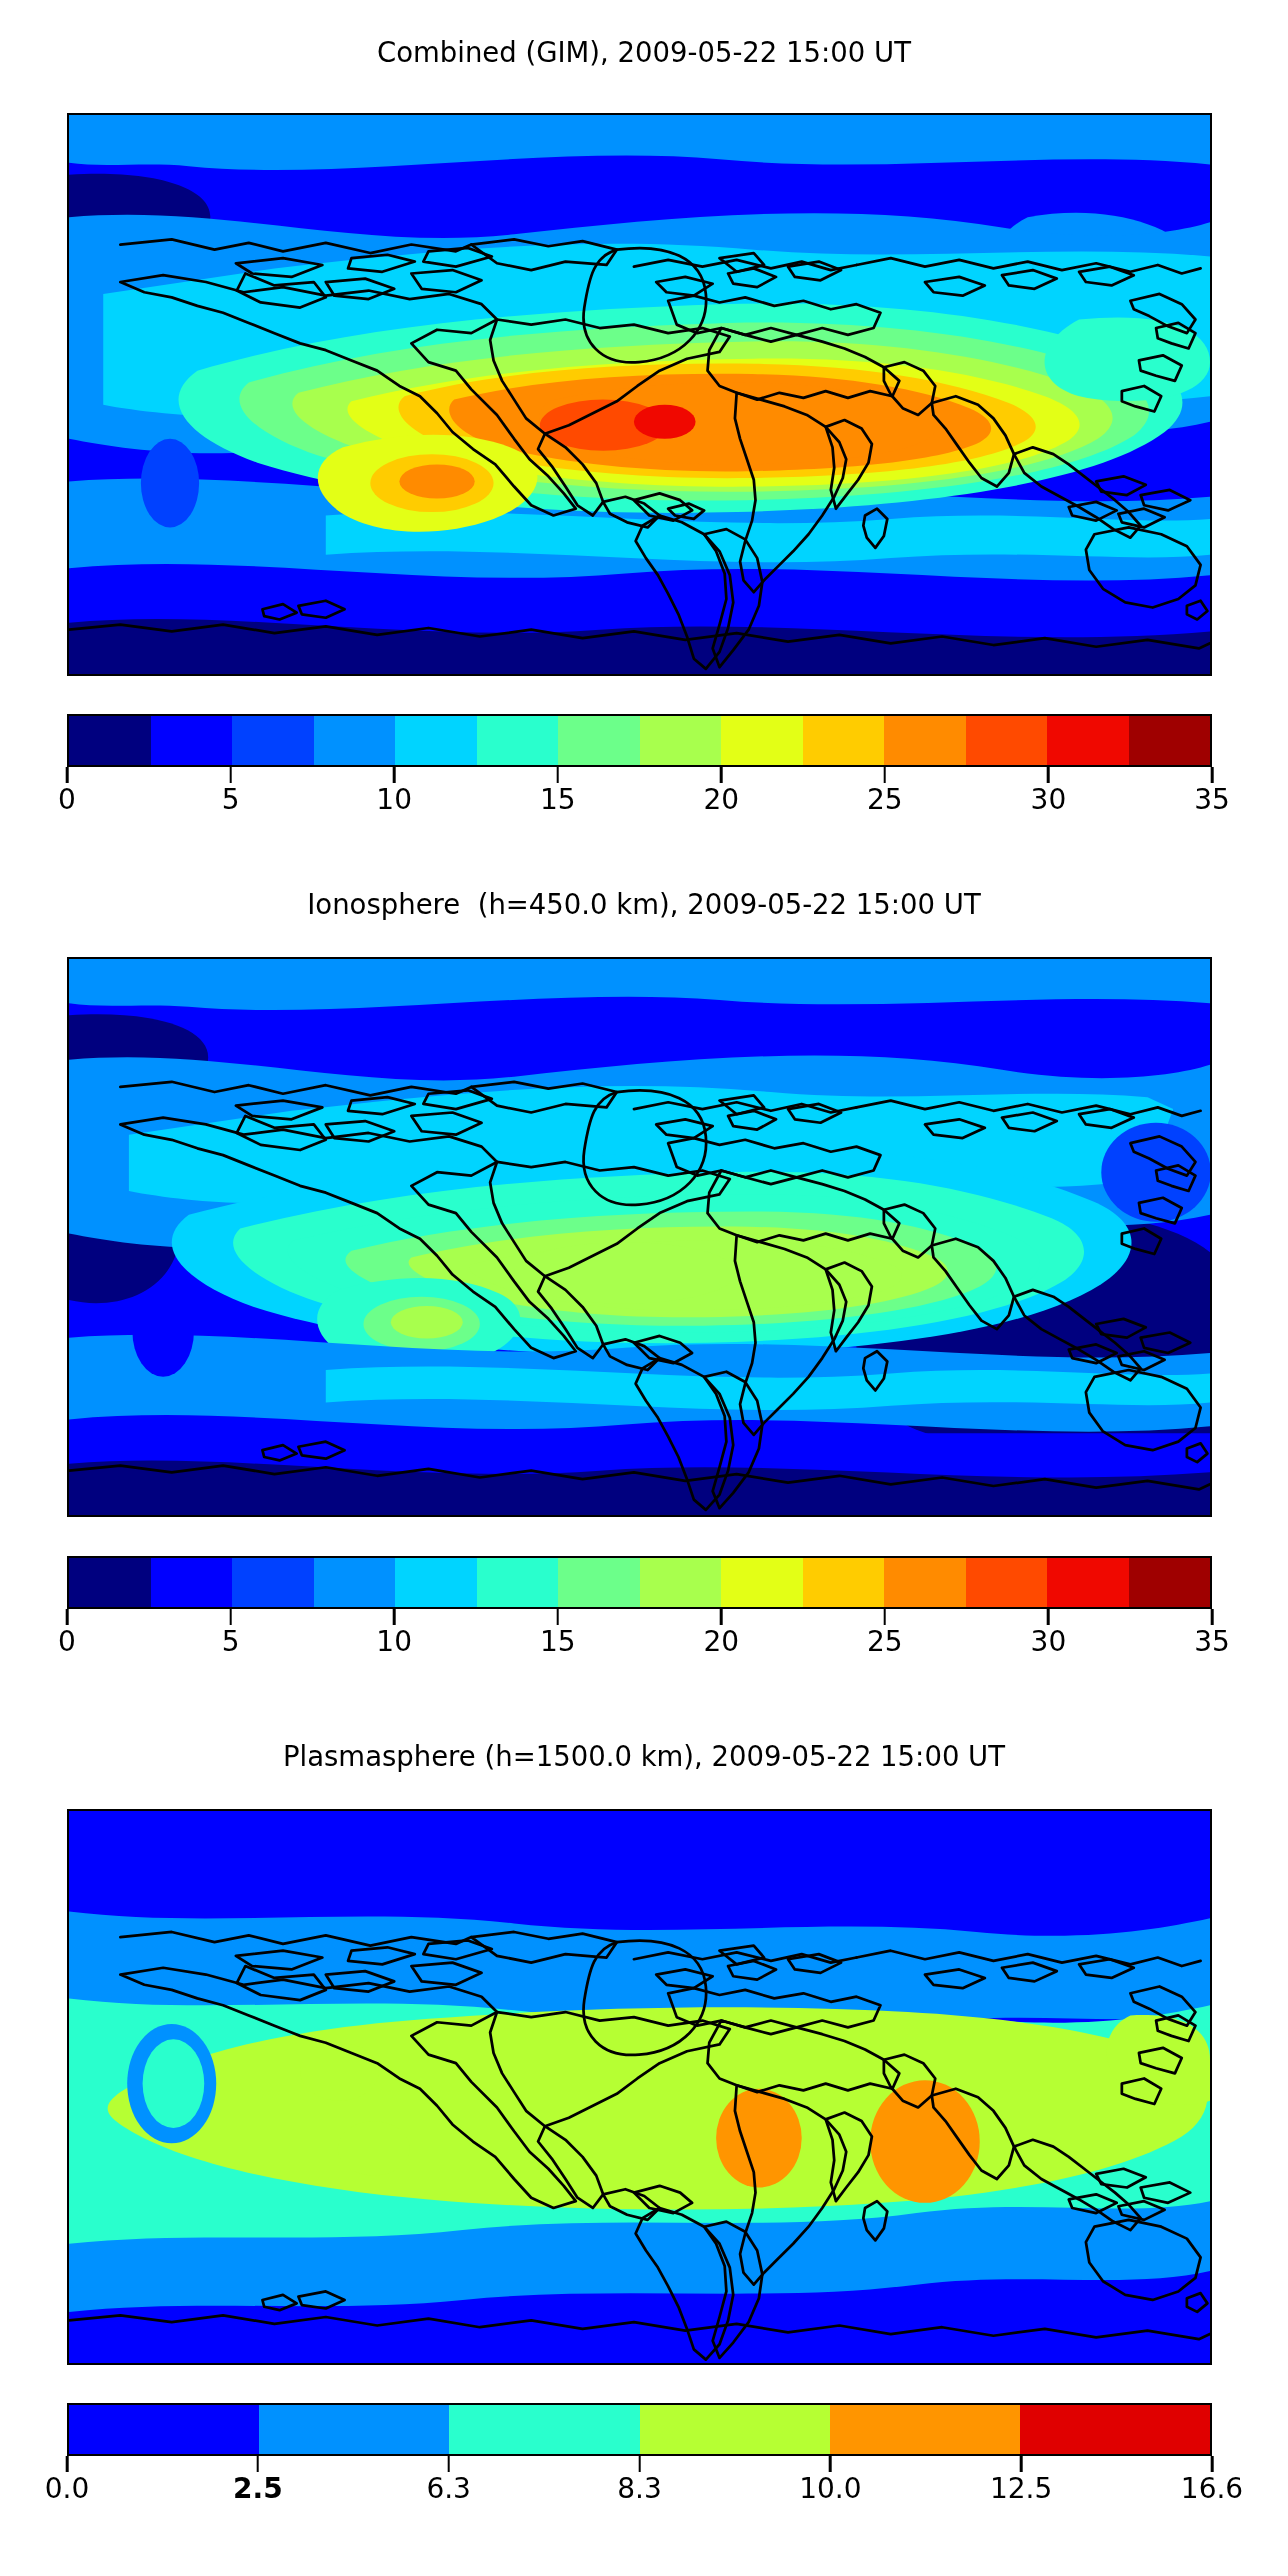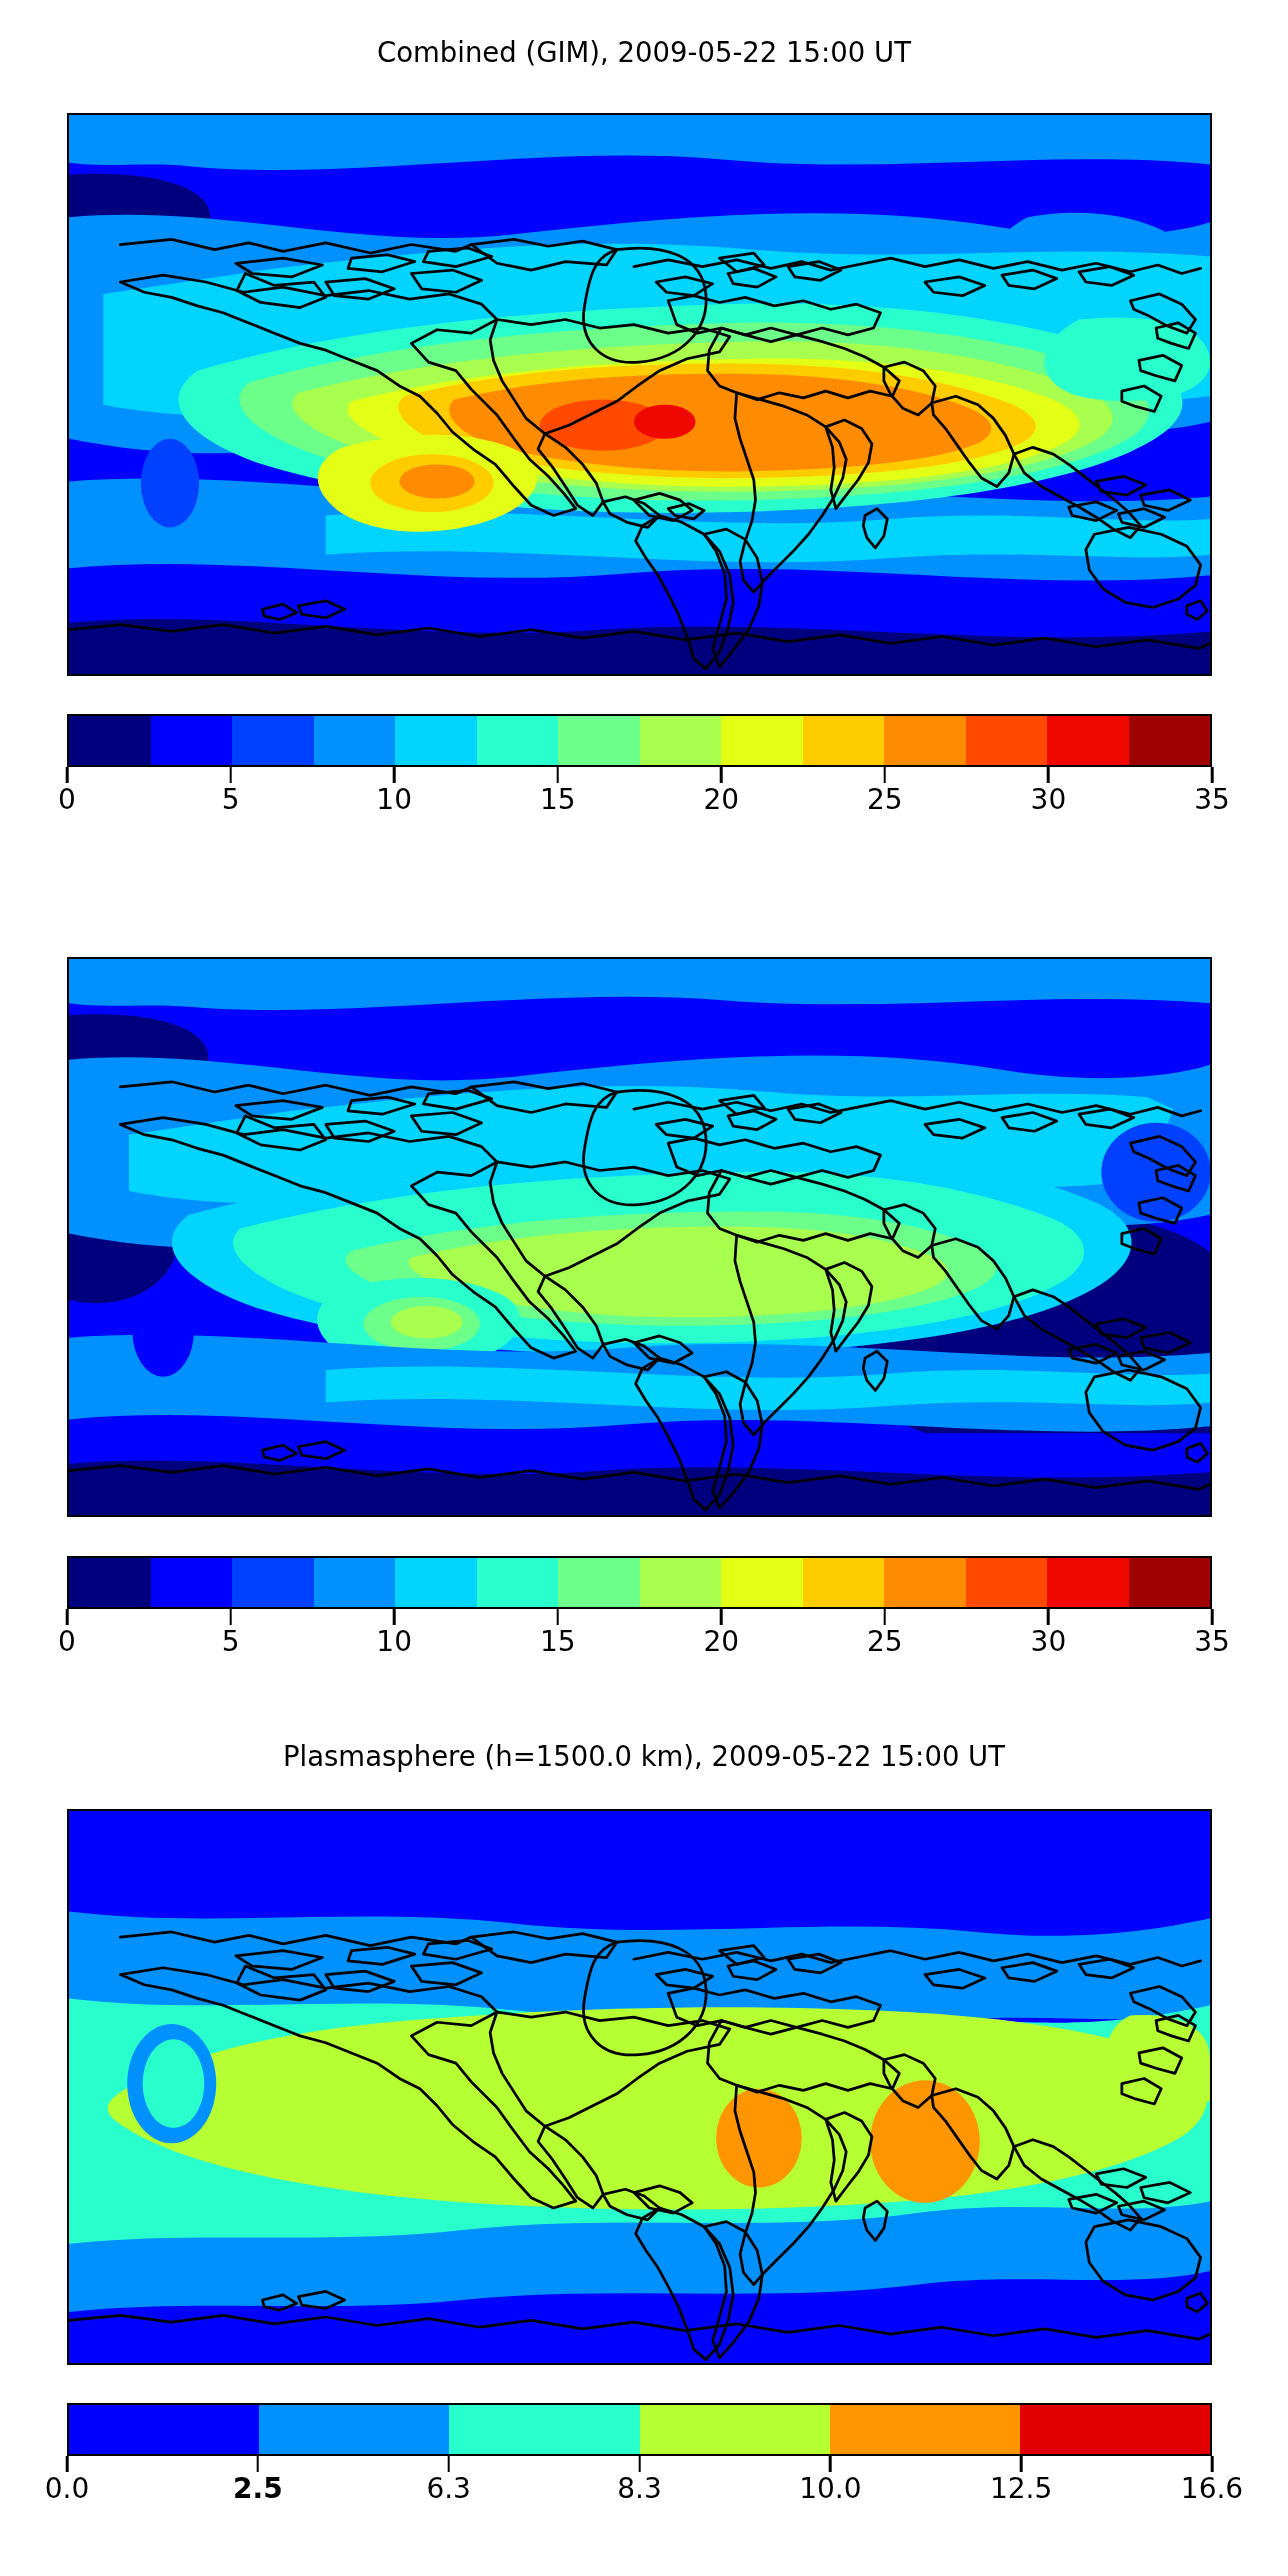--- a/index.html
+++ b/index.html
@@ -251,20 +251,21 @@
           <div class="lab" style="left: 42.8571%;">15</div>
           <div class="lab" style="left: 57.1429%;">20</div>
           <div class="lab" style="left: 71.4286%;">25</div>
           <div class="lab" style="left: 85.7143%;">30</div>
           <div class="lab" style="left: 100%;">35</div>
         </div>
     </div>
   </div>
 
   <div class="panel" style="top:854px;height:859px;">
+    <div class="panel-title" style="top:34px;">Ionosphere  (h=450.0 km), 2009-05-22 15:00 UT</div>
 
     <div class="axes" style="top:103px;height:560px;">
       <svg class="map-layer" viewBox="0 0 1333 652" preserveAspectRatio="none">
         <rect x="0" y="0" width="1333" height="652" fill="#0000ff"></rect>
 
         <path d="M0 0 H1333 V52 C1150 36 950 64 760 48 C560 32 320 72 140 56 C90 52 40 58 0 52 Z" fill="#0091ff"></path>
         <path d="M0 66 C120 58 196 92 148 146 C100 200 30 186 0 166 Z" fill="#00007f"></path>
         <path d="M0 232 C70 214 132 250 130 318 C128 388 60 414 0 400 Z" fill="#00007f"></path>
         <path d="M1020 300 C1140 280 1280 300 1333 344 V592 C1220 610 1080 586 990 552 C910 520 900 420 950 356 C976 324 996 306 1020 300 Z" fill="#00007f"></path>
         <path d="M0 556 H1333 V652 H0 Z" fill="#0000ff"></path>

